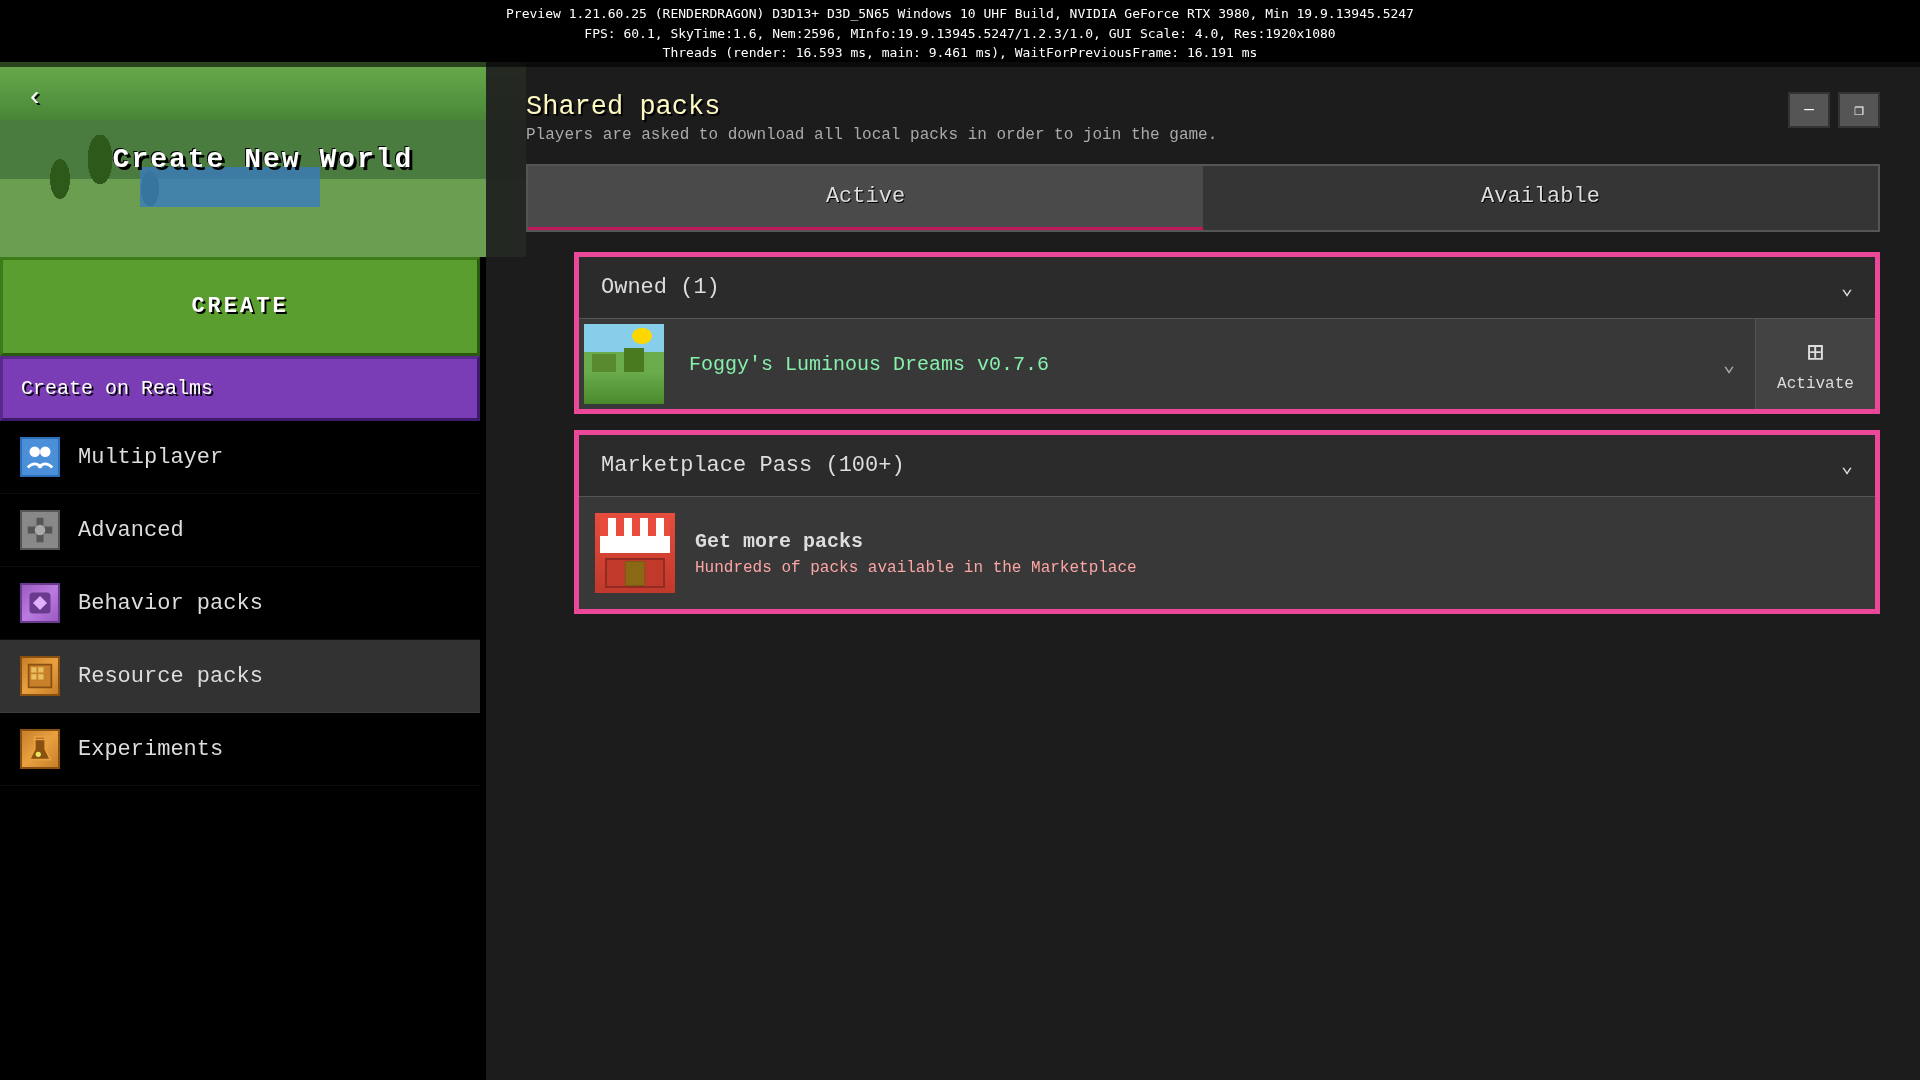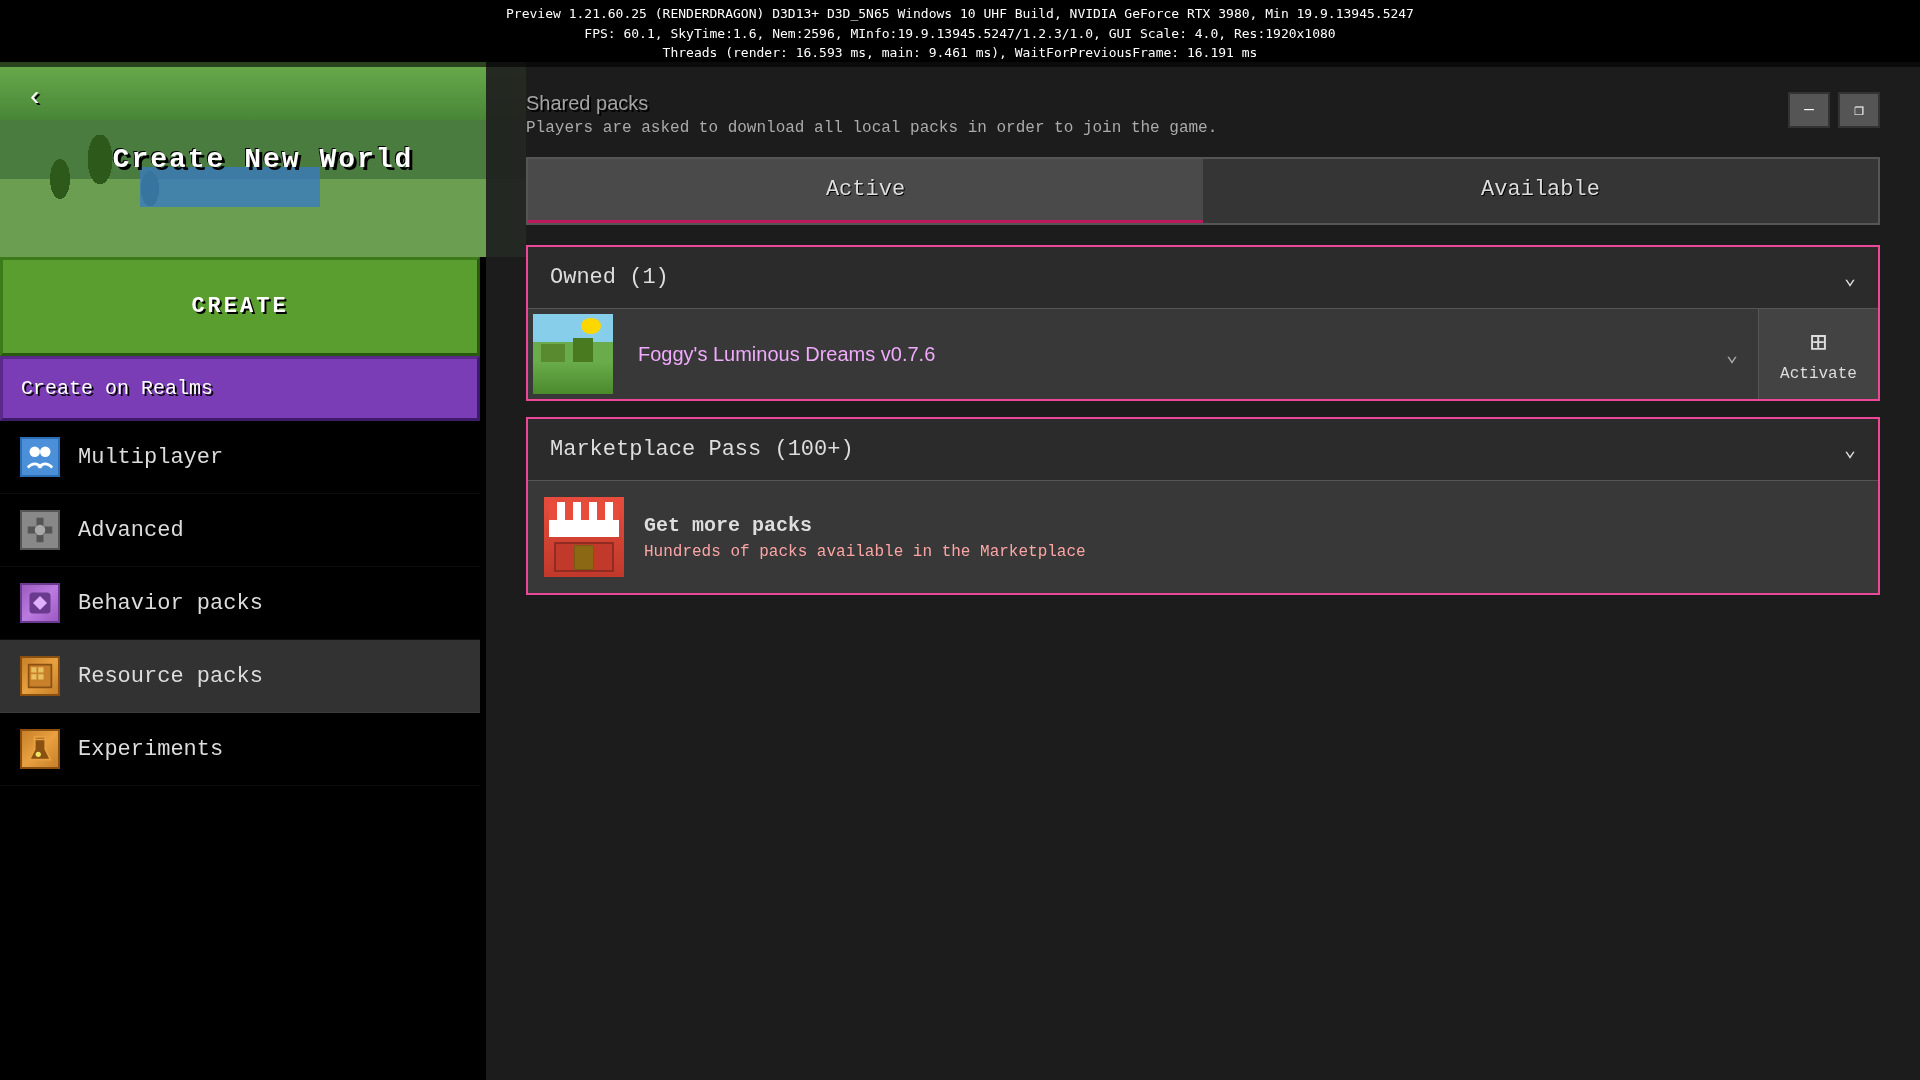--- a/index.html
+++ b/index.html
@@ -232,23 +232,23 @@
       padding: 30px 40px;
       overflow-y: auto;
     }
 
     
     .section-header {
       margin-bottom: 20px;
     }
 
     .section-title {
-      font-size: 20px;
-      color: #a3a3a3;
-      font-family: Liberation Sans, sans-serif;
+      font-size: 27px;
+      color: #fef9c3;
+      font-family: Liberation Mono, monospace;
       text-shadow: 2px 2px #000;
     }
 
     .section-desc {
       font-size: 16px;
       color: #aaa;
       font-family: 'Courier New', monospace;
       margin-top: 4px;
     }
 
@@ -294,22 +294,23 @@
     }
 
     .tab.active {
       background: rgba(80,80,80,0.9);
       border-bottom: 3px solid #be185d;
     }
 
     
     .pack-section {
       background: rgba(50,50,50,0.7);
-      border: 2px solid #ec4899;
+      border: 5px solid #ec4899;
       margin-bottom: 16px;
+      margin-left: 48px;
     }
 
     .pack-section-header {
       display: flex;
       align-items: center;
       justify-content: space-between;
       padding: 18px 22px;
       cursor: pointer;
     }
 
@@ -352,22 +353,22 @@
 
     .pack-info {
       flex: 1;
       padding: 0 20px;
       display: flex;
       align-items: center;
     }
 
     .pack-name {
       font-size: 20px;
-      color: #f0abfc;
-      font-family: Liberation Sans, sans-serif;
+      color: #86efac;
+      font-family: Liberation Mono, monospace;
     }
 
     .pack-expand {
       margin-left: auto;
       font-size: 20px;
       color: #aaa;
     }
 
     .pack-activate-btn {
       width: 120px;

